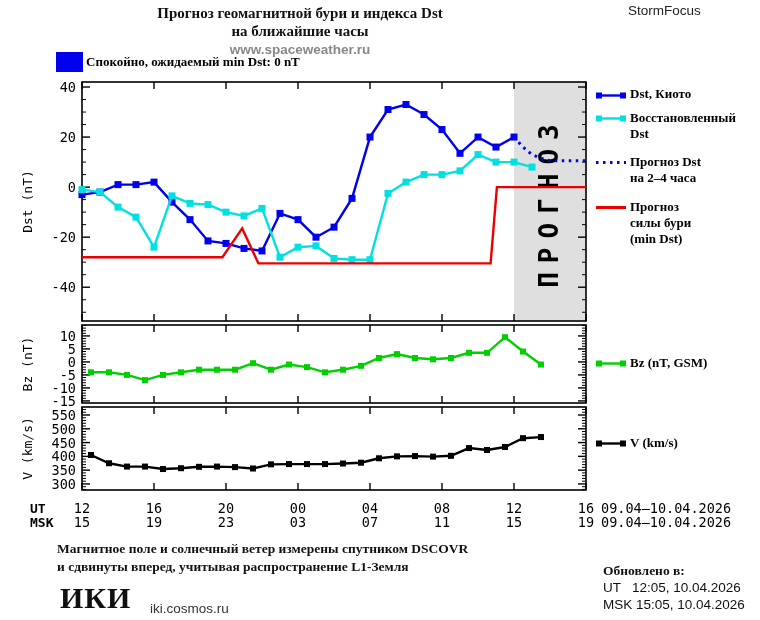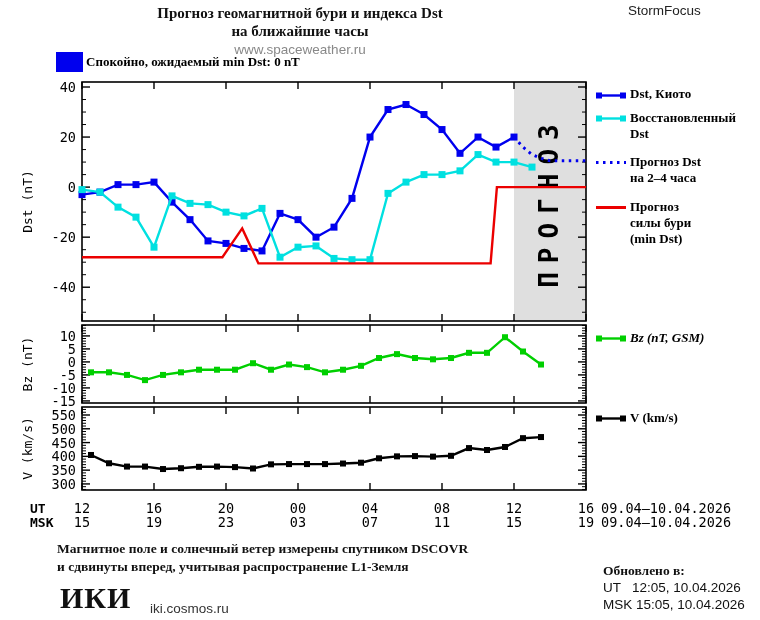--- a/index.html
+++ b/index.html
@@ -8,21 +8,21 @@
   svg#chart{position:absolute;left:0;top:0;z-index:0;}
   svg#chart text{font-family:"DejaVu Sans Mono",monospace;fill:#000;}
   .tick{font-size:13.5px;}
   .axlab{font-size:13px;}
   .xlab-b{font-size:13px;font-weight:bold;font-family:"DejaVu Sans",sans-serif;}
 
   .overlay{position:absolute;z-index:2;}
   .titles{left:60px;top:4px;width:480px;text-align:center;}
   .title-line{font-size:15px;font-weight:bold;color:#111;line-height:18px;}
   .site-link{font-size:13.5px;color:#888;font-family:"Liberation Sans",sans-serif;
-             line-height:16px;margin-top:1px;text-decoration:none;display:inline-block;}
+             line-height:16px;margin-top:1px;text-decoration:none;display:inline-block;font-weight:bold;}
   .brand{left:628px;top:3px;font-size:13.5px;color:#222;
          font-family:"Liberation Sans",sans-serif;}
   .status{left:56px;top:52px;display:flex;align-items:center;}
   .status-swatch{width:27px;height:20px;display:inline-block;flex:0 0 auto;}
   .status-text{font-size:13px;font-weight:bold;color:#000;margin-left:3px;white-space:pre;}
 
   #legend{left:595px;top:86px;width:160px;}
   .lg-item{display:flex;align-items:flex-start;}
   .lg-swatch{flex:0 0 auto;margin-top:2px;}
   .lg-lines{margin-left:3px;font-size:13px;font-weight:bold;line-height:16px;color:#000;}
@@ -459,21 +459,21 @@
       <div class="lg-item" style="margin-top: 13px;">
         <svg width="32" height="13" class="lg-swatch">
           <line x1="1" y1="6.5" x2="31" y2="6.5" stroke="#EB0000" stroke-width="3"></line>
         </svg>
         <div class="lg-lines">
           <div>Прогноз</div>
           <div>силы бури</div>
           <div>(min Dst)</div>
         </div>
       </div>
-      <div class="lg-item" style="margin-top: 83px; font-style: italic;">
+      <div class="lg-item" style="margin-top: 108px;">
         <svg width="32" height="13" class="lg-swatch">
           <line x1="1" y1="6.5" x2="31" y2="6.5" stroke="#00CF00" stroke-width="2.4"></line>
           <rect x="1" y="3.5" width="6" height="6" fill="#00CF00"></rect>
           <rect x="25" y="3.5" width="6" height="6" fill="#00CF00"></rect>
         </svg>
         <div class="lg-lines">
           <div>Bz (nT, GSM)</div>
         </div>
       </div>
       <div class="lg-item" style="margin-top: 64px;">

